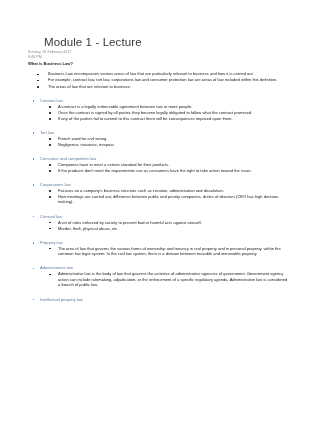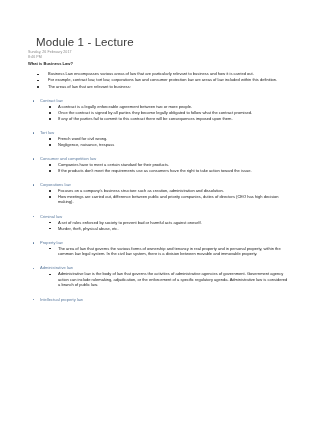--- a/index.html
+++ b/index.html
@@ -24,21 +24,21 @@
     box-sizing: border-box;
     padding: 36px 10px 0 28px;
   }
 
   .doc-title {
     font-size: 11.5px;
     font-weight: 400;
     color: #3a3a3a;
     letter-spacing: 0.1px;
     line-height: 13px;
-    margin: 0 0 1px 8px;
+    margin: 0 0 1px 16px;
   }
 
   .meta-line {
     font-size: 3.6px;
     color: #8a8a8a;
     line-height: 4.6px;
     letter-spacing: 0.05px;
     margin: 0;
   }
 

